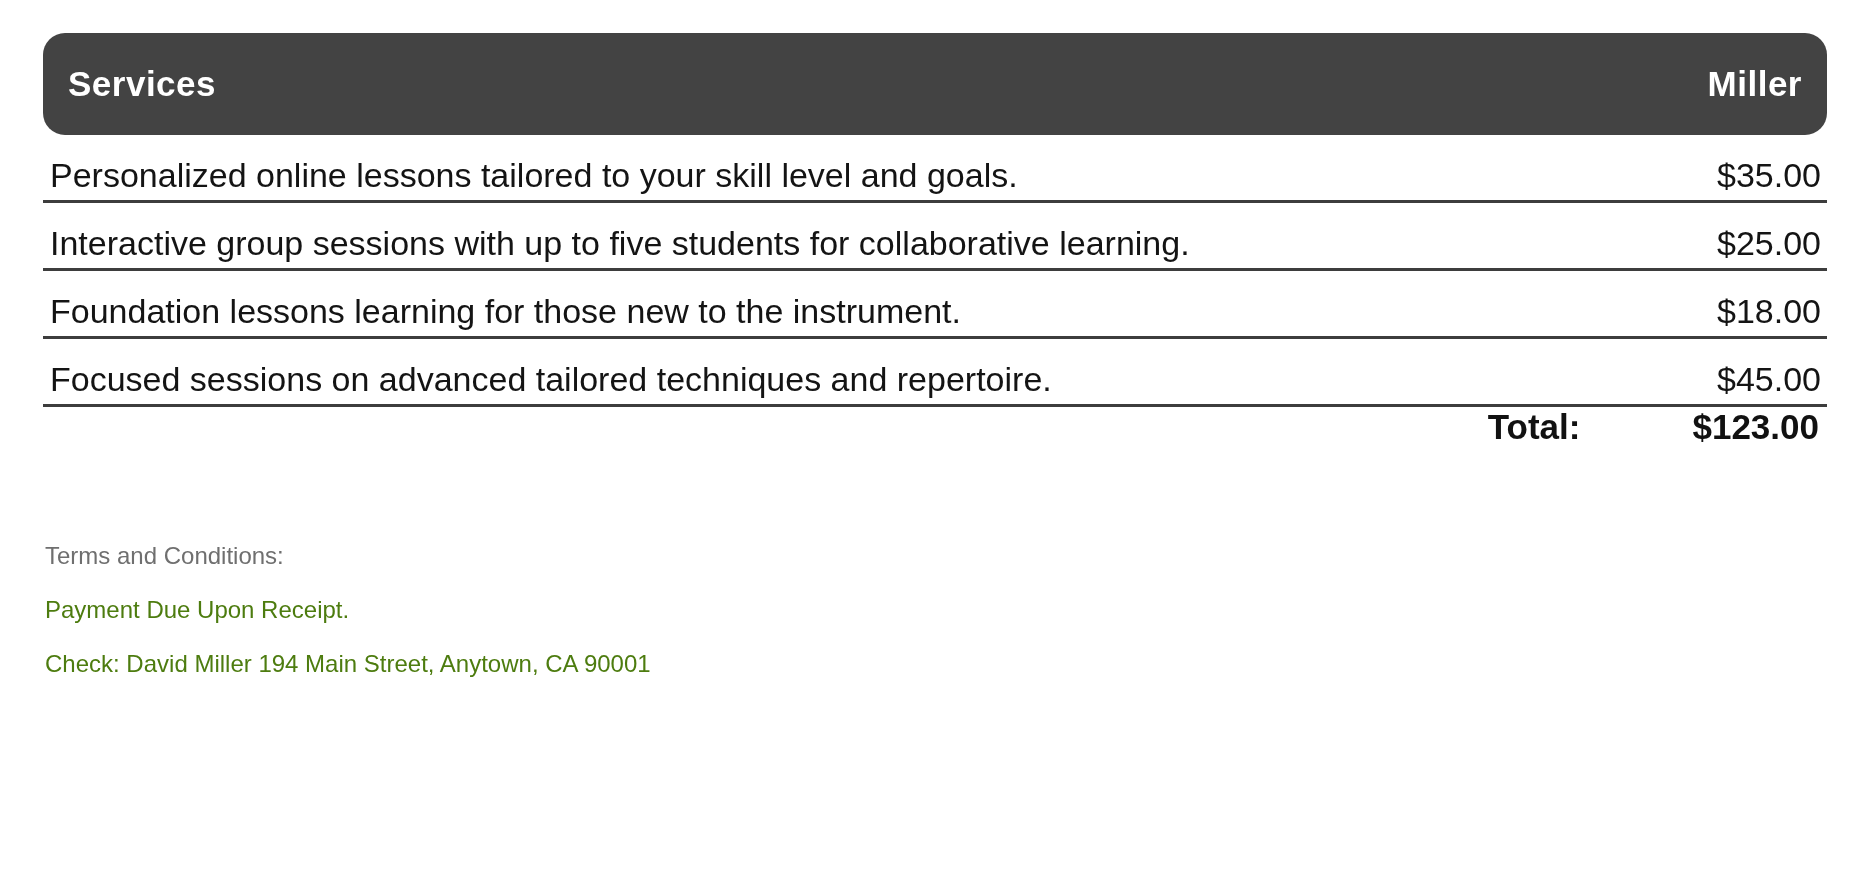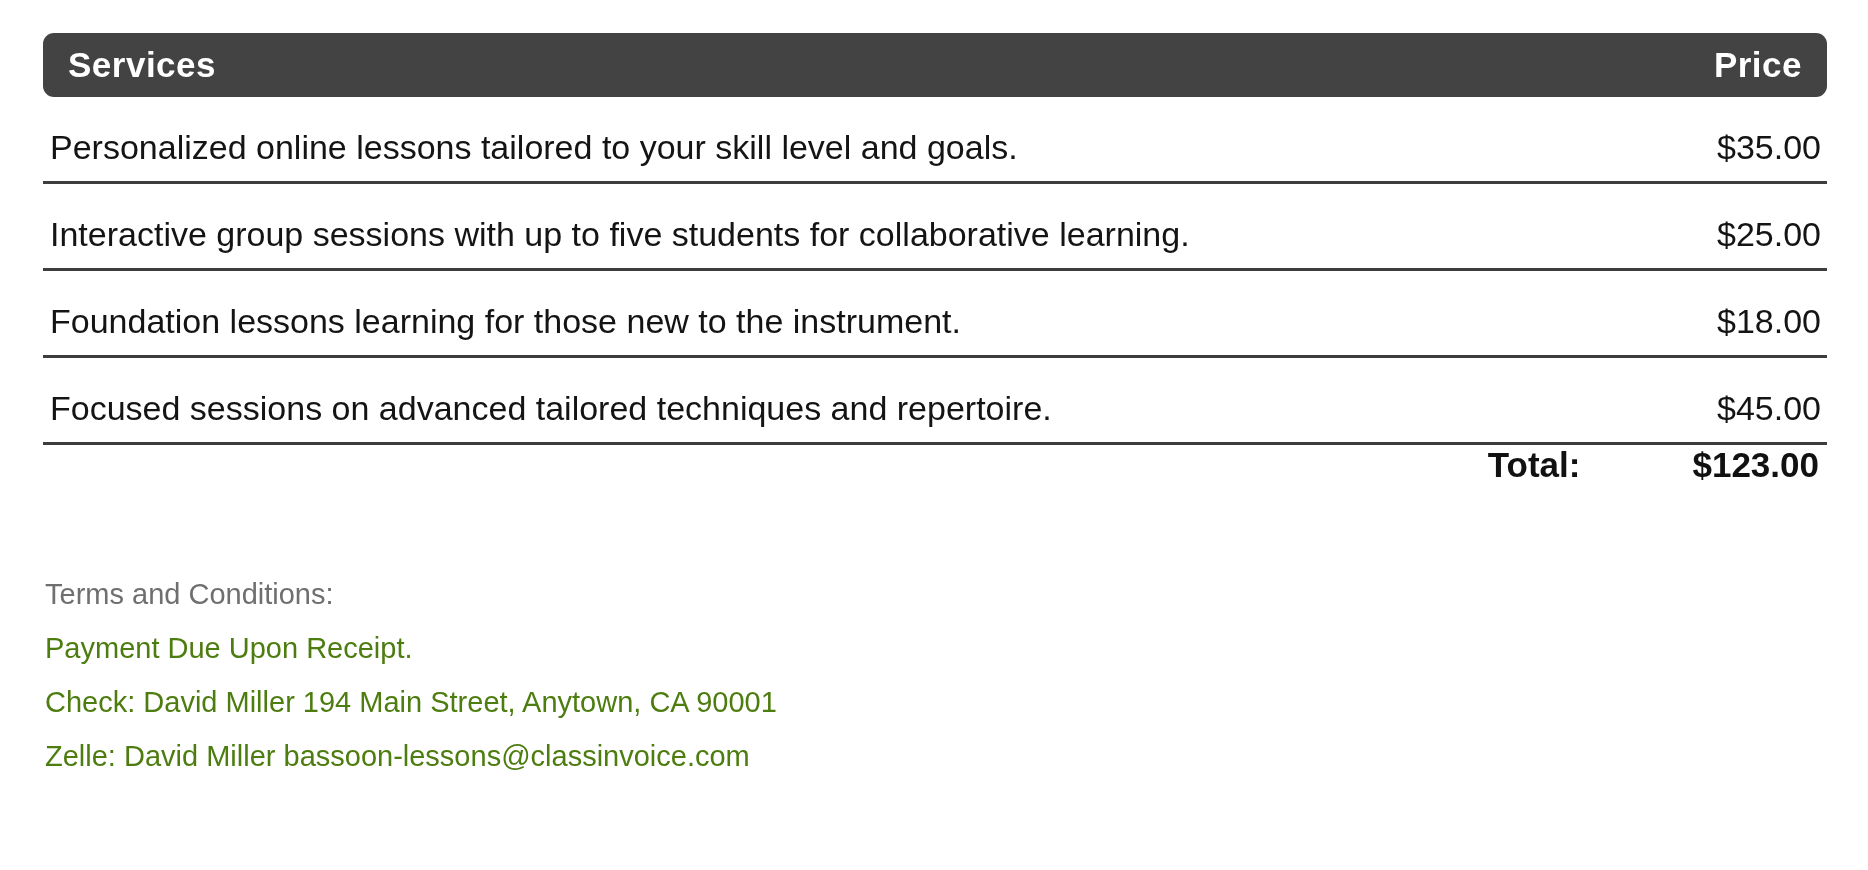--- a/index.html
+++ b/index.html
@@ -10,35 +10,35 @@
     font-family: "Liberation Sans", sans-serif;
     overflow: hidden;
   }
   .doc {
     width: 1868px;
     height: 870px;
     padding: 33px 41px 0 43px;
   }
   
   .table-header {
-    height: 64px;
+    height: 102px;
     background: #434343;
-    border-radius: 11px;
+    border-radius: 22px;
     display: flex;
     justify-content: space-between;
     align-items: center;
     padding: 0 25px;
     color: #ffffff;
     font-size: 35px;
     font-weight: bold;
     letter-spacing: 0.5px;
   }
   
   .service-row {
-    height: 87px;
+    height: 68px;
     display: flex;
     justify-content: space-between;
     align-items: center;
     border-bottom: 3px solid #3d3d3d;
     padding: 16px 6px 0 7px;
     font-size: 34px;
     color: #141414;
   }
   .service-desc { text-align: left; }
   .service-price { text-align: center; white-space: nowrap; }
@@ -50,34 +50,34 @@
     gap: 112px;
     padding-right: 8px;
     font-size: 35px;
     font-weight: bold;
     color: #111111;
   }
   
   .terms {
     margin-top: 28px;
     padding-left: 2px;
-    font-size: 29px;
+    font-size: 24px;
     line-height: 54px;
   }
   .terms-heading { color: #6f6f6f; }
   .terms-line { color: #4d7c0f; }
 </style>
 </head>
 <body>
 
 <div class="doc">
 
   <div class="table-header">
     <span>Services</span>
-    <span>Price</span>
+    <span>Miller</span>
   </div>
 
   <div class="service-row">
     <span class="service-desc">Personalized online lessons tailored to your skill level and goals.</span>
     <span class="service-price">$35.00</span>
   </div>
 
   <div class="service-row">
     <span class="service-desc">Interactive group sessions with up to five students for collaborative learning.</span>
     <span class="service-price">$25.00</span>
@@ -95,16 +95,15 @@
 
   <div class="total-row">
     <span>Total:</span>
     <span>$123.00</span>
   </div>
 
   <div class="terms">
     <div class="terms-heading">Terms and Conditions:</div>
     <div class="terms-line">Payment Due Upon Receipt.</div>
     <div class="terms-line">Check: David Miller 194 Main Street, Anytown, CA 90001</div>
-    <div class="terms-line">Zelle: David Miller bassoon-lessons@classinvoice.com</div>
   </div>
 
 </div>
 
 </body></html>

